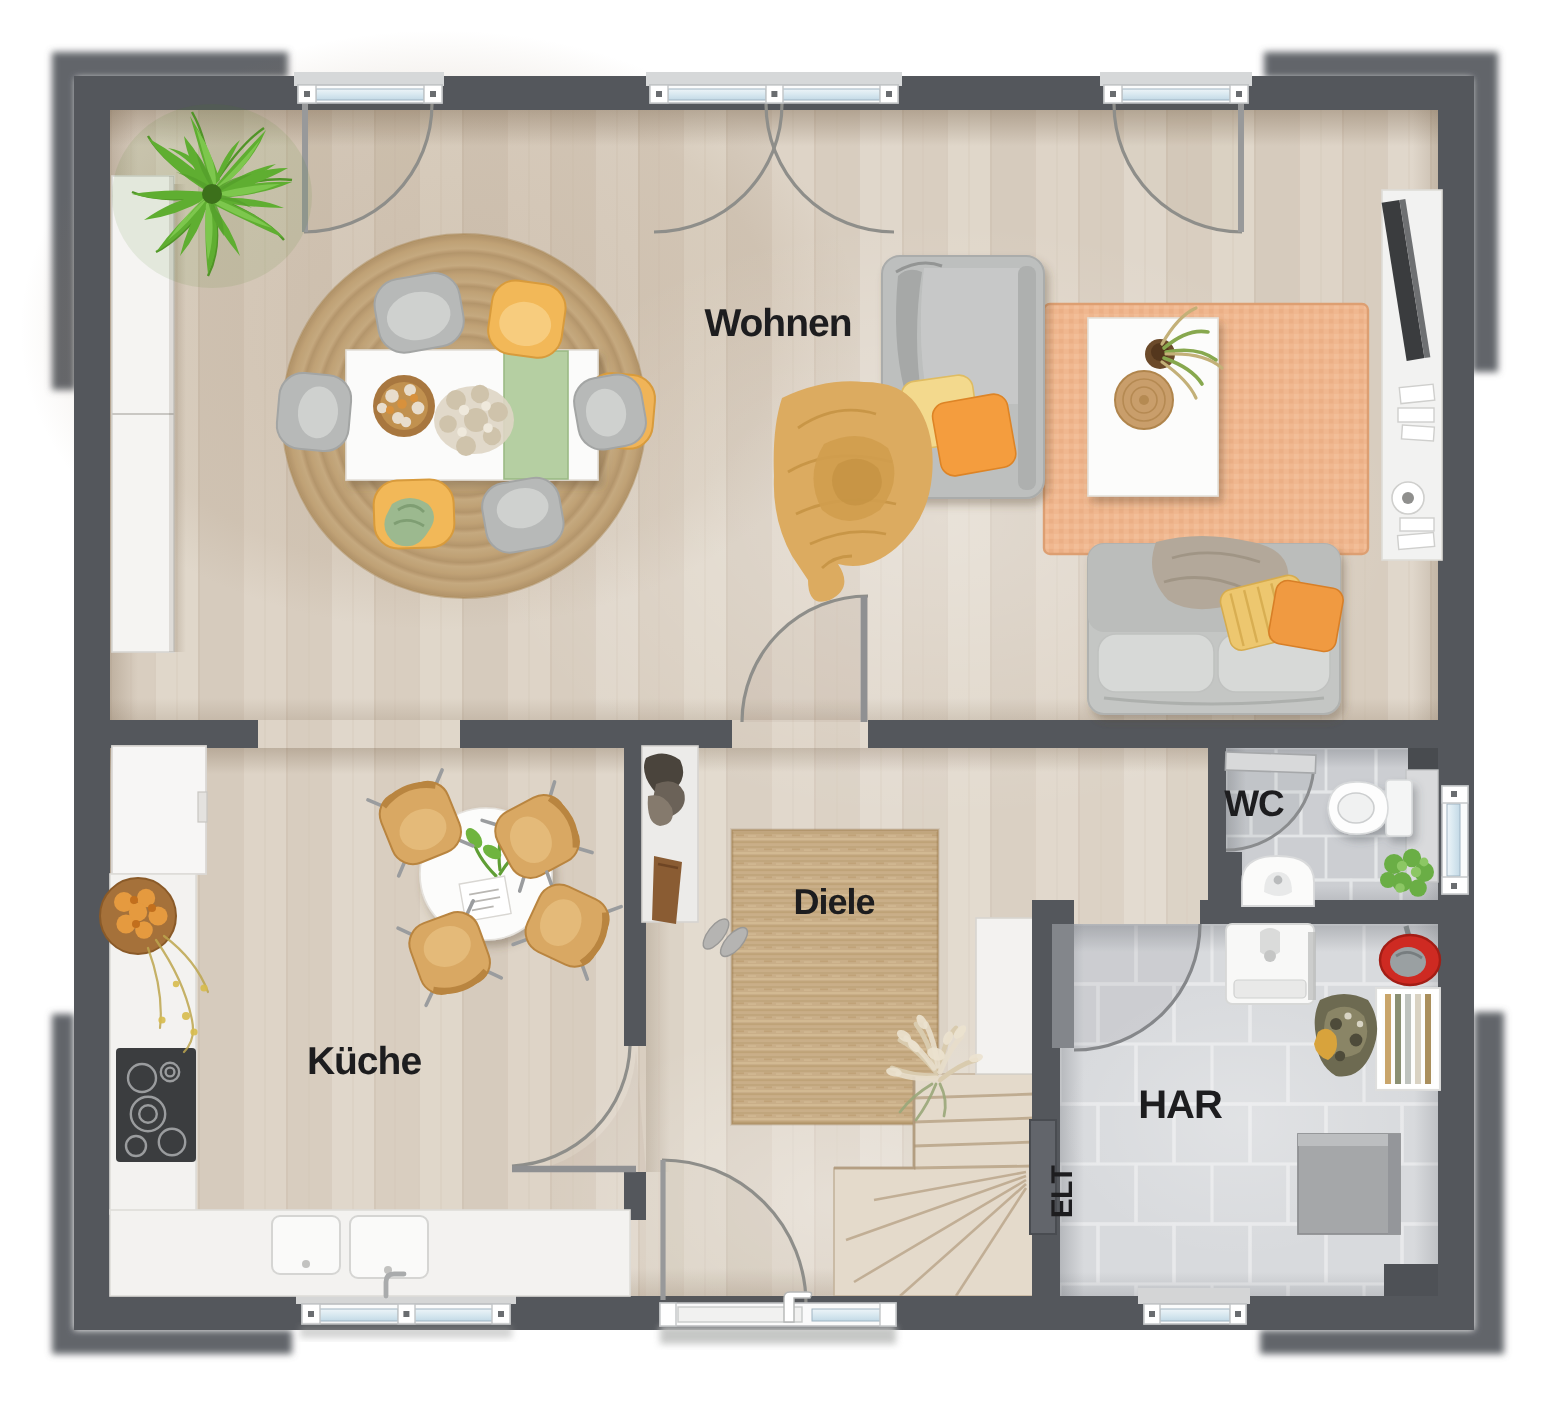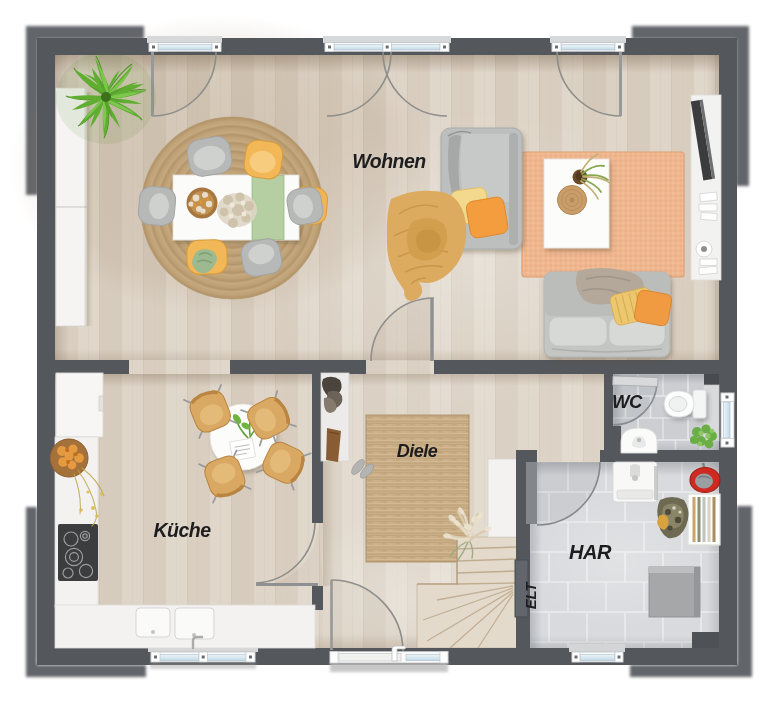--- a/index.html
+++ b/index.html
@@ -1,16 +1,16 @@
 <!DOCTYPE html>
 <html><head>
 <meta charset="utf-8">
 <style>
   html,body{margin:0;padding:0;background:#ffffff;}
-  #plan{position:relative;width:775px;height:704px;font-family:"Liberation Sans",sans-serif;font-style:italic;}
+  #plan{position:relative;width:775px;height:704px;font-family:"Liberation Sans",sans-serif;}
   svg{display:block;}
 </style>
 </head>
 <body>
 <div id="plan">
 <svg width="775" height="704" viewBox="0 0 775 704" xmlns="http://www.w3.org/2000/svg">
 <defs>
   <pattern id="wd" patternUnits="userSpaceOnUse" x="55" y="0" width="132" height="704">
     <rect x="0" y="0" width="132" height="704" fill="#dcd2c5"></rect>
     <rect x="0" y="0" width="22" height="704" fill="#d9cec0"></rect>

